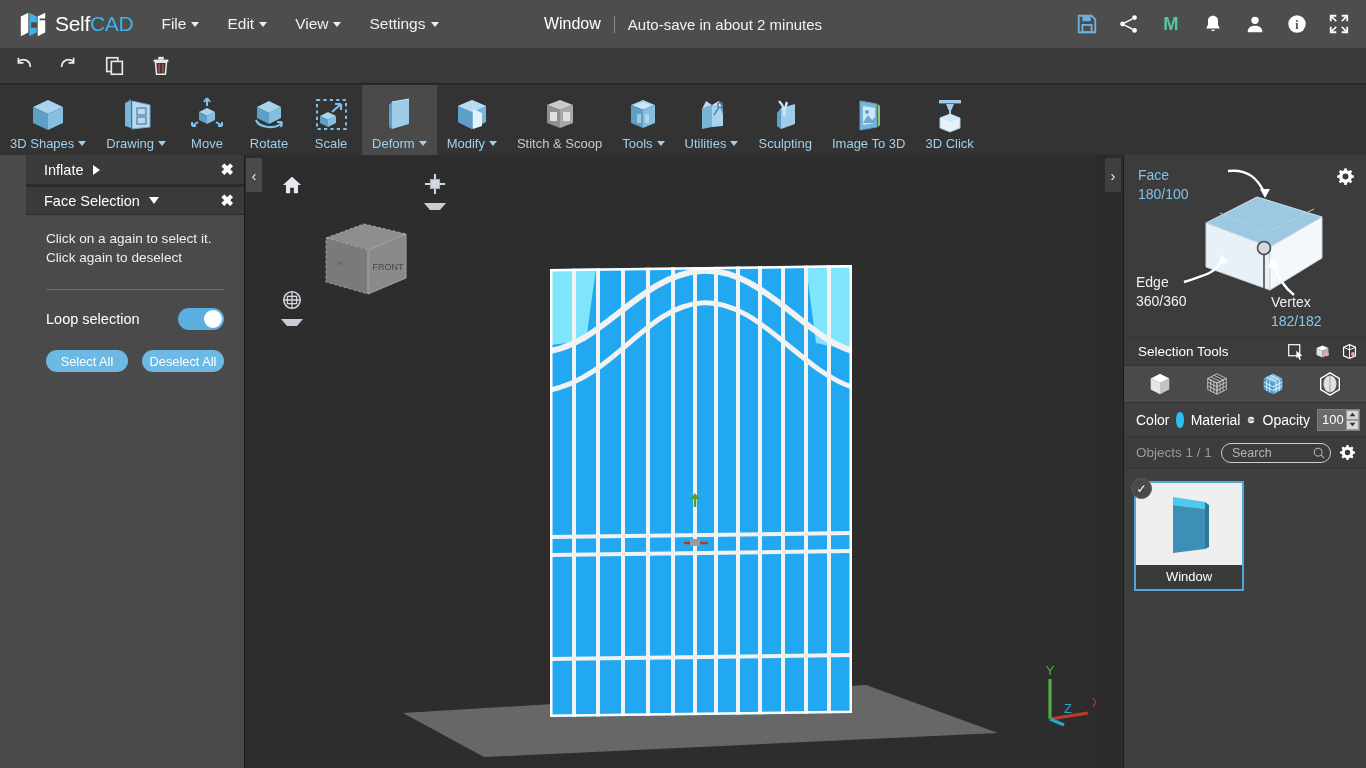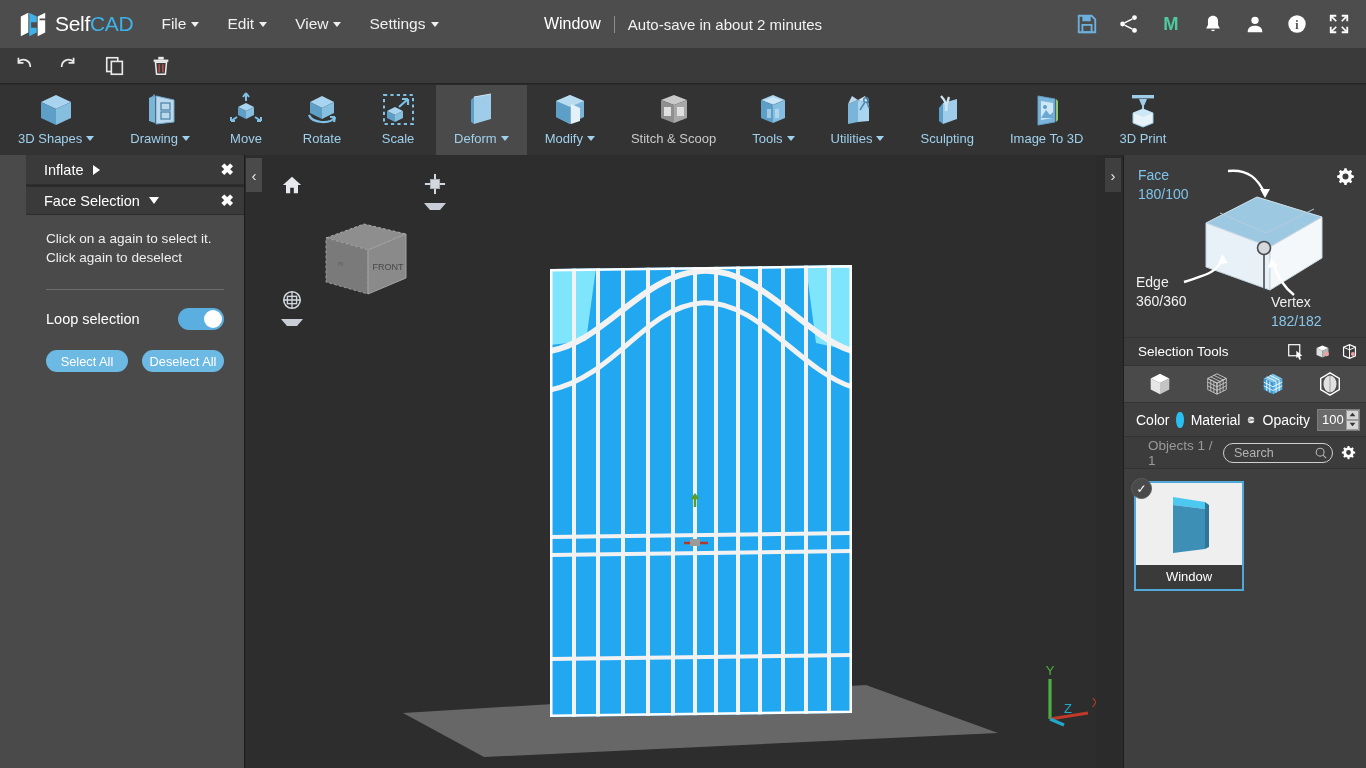--- a/index.html
+++ b/index.html
@@ -59,22 +59,22 @@
     justify-content: center; cursor: pointer;
   }
 
   
   .ribbon {
     position: absolute; left: 0; top: 85px; width: 1366px; height: 70px;
     background: #333333; display: flex; align-items: flex-start;
   }
   .rb-item {
     height: 70px; display: flex; flex-direction: column;
-    align-items: center; justify-content: flex-start;
-    padding: 5px 18px 0; cursor: pointer; min-width: 62px;
+    align-items: center; justify-content: center;
+    padding: 5px 10px 0; cursor: pointer; min-width: 62px;
   }
   .rb-item.active { background: #4a4a4a; }
   .rb-ico { height: 40px; display: flex; align-items: center; justify-content: center; }
   .rb-label {
     font-size: 13px; color: #9fd0ec; margin-top: 1px;
     display: flex; align-items: center; white-space: nowrap;
   }
   .rb-item.muted .rb-label { color: #c9c9c9; }
   .rb-label .caret {
     display: inline-block; margin-left: 4px;
@@ -202,21 +202,21 @@
     border: none; outline: none; text-align: left; padding-left: 4px;
     font-family: "Liberation Sans", sans-serif;
   }
   .spinner { display: flex; flex-direction: column; width: 13px; }
   .spin-b {
     height: 10px; background: #d6d6d6; display: flex; align-items: center;
     justify-content: center; cursor: pointer; border: 1px solid #9a9a9a;
   }
   .objrow {
     height: 32px; background: #3c3c3c; display: flex; align-items: center;
-    padding: 0 10px 0 24px; gap: 8px; border-bottom: 1px solid #333;
+    padding: 0 10px 0 12px; gap: 8px; border-bottom: 1px solid #333;
   }
   .objrow .lab { color: #9a9a9a; font-size: 13.5px; }
   .searchbox {
     width: 110px; height: 20px; border-radius: 10px; border: 1px solid #cfcfcf;
     background: transparent; color: #b4b4b4; font-size: 12.5px;
     padding: 0 20px 0 10px; outline: none; margin-left: auto;
     font-family: "Liberation Sans", sans-serif;
   }
   .searchbox::placeholder { color: #b4b4b4; }
   .search-wrap { position: relative; margin-left: auto; display: flex; align-items: center; }
@@ -526,21 +526,21 @@
       <div class="rb-ico">
         <svg width="40" height="38" viewBox="0 0 40 38">
           <rect x="9" y="4" width="22" height="3.4" fill="#9fcce8"></rect>
           <path d="M16 8 L24 8 L21.5 14 L18.5 14 Z" fill="#9fcce8"></path>
           <rect x="19" y="14" width="2" height="4" fill="#9fcce8"></rect>
           <path d="M20 18 L30 22 L30 32 L20 36 L10 32 L10 22 Z" fill="#e8f2f9" stroke="#9fcce8"></path>
           <path d="M20 18 L30 22 L20 26 L10 22 Z" fill="#cde7f6"></path>
         </svg>
       </div>
       <div class="rb-label">
-          <span>3D Print</span>
+          <span>3D Click</span>
         </div>
     </div>
 
     <input class="findtool" value="" placeholder="Find Tool" style="">
   </div>
 
   <div class="leftpanel">
 
     <div class="panel-head">
       <span class="panel-title">Inflate</span>

